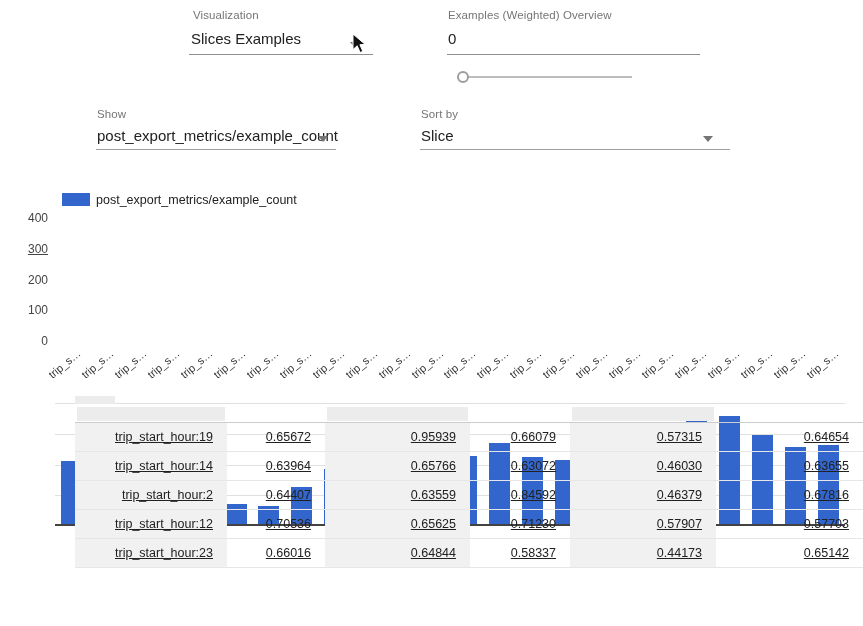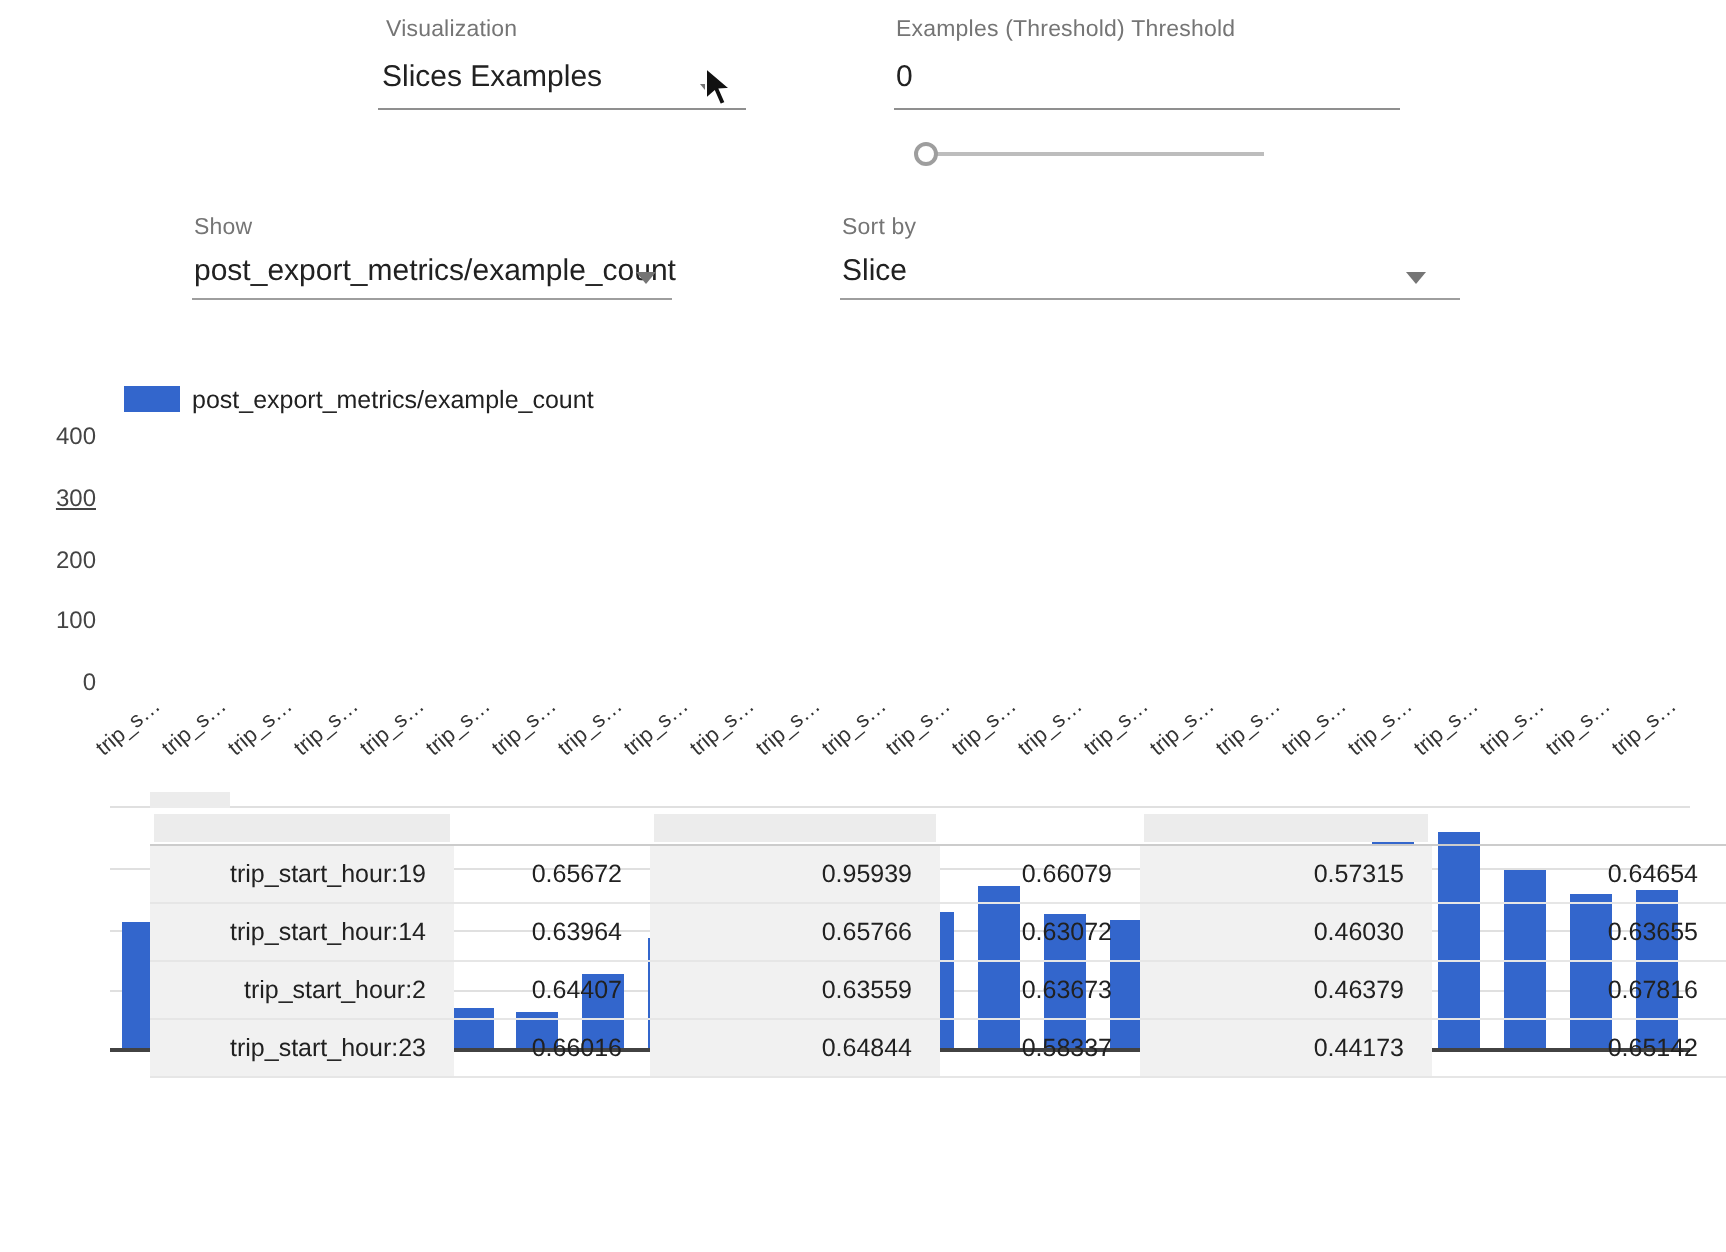--- a/index.html
+++ b/index.html
@@ -49,33 +49,33 @@
   .metrics-table th {
     height: 32px; font-size: 11.5px; font-weight: bold; color: #616161;
     text-align: center; vertical-align: middle; border-bottom: 1px solid #bdbdbd;
     background: #ffffff; overflow: hidden; white-space: nowrap;
   }
   .metrics-table td { font-size: 12.5px; color: #212121; text-align: right;
     padding-right: 14px; vertical-align: middle; overflow: hidden; white-space: nowrap; }
   .metrics-table tr.filter-row td { height: 18px; padding: 0; border-bottom: 1px solid #cccccc; }
   .filter-box { height: 14px; margin: 2px 2px 0 2px; }
   .metrics-table tr.filter-row td.stripe .filter-box { background: #ececec; }
-  .metrics-table tr.data-row td { height: 29px; border-bottom: 1px solid #e6e6e6; }
+  .metrics-table tr.data-row td { height: 29px; border-bottom: 1px solid #e6e6e6; text-decoration: underline; }
   .metrics-table tr.data-row td.stripe { background: #f1f1f1; }
   .corner-box { left: 75px; top: 396px; width: 40px; height: 8px; background: #ececec; }
 </style>
 </head>
 <body>
 
 <div class="abs ctl-label" style="left:193px; top:9px;">Visualization</div>
 <div class="abs ctl-value" style="left:191px; top:30px;">Slices Examples</div>
 <div class="abs underline" style="left:189px; top:54px; width:184px;"></div>
 <div class="abs dd-arrow" style="left:350px; top:42px;"></div>
 
-<div class="abs ctl-label" style="left:448px; top:9px;">Examples (Threshold) Threshold</div>
+<div class="abs ctl-label" style="left:448px; top:9px;">Examples (Weighted) Overview</div>
 <div class="abs ctl-value" style="left:448px; top:30px;">0</div>
 <div class="abs underline" style="left:447px; top:54px; width:253px;"></div>
 
 <div class="abs slider-track" style="left:463px; top:76px; width:169px;"></div>
 <div class="abs slider-handle" style="left:457px; top:71px;"></div>
 
 <svg class="abs" style="left:352px; top:33px;" width="16" height="22" viewBox="0 0 16 22">
   <path d="M1,1 L1,16.5 L5.2,12.8 L8.1,19.5 L10.8,18.3 L7.9,11.7 L13.2,11.4 Z" fill="#111111" stroke="#ffffff" stroke-width="1"></path>
 </svg>
 
@@ -203,23 +203,31 @@
         <td>0.63964</td>
         <td class="stripe">0.65766</td>
         <td>0.63072</td>
         <td class="stripe">0.46030</td>
         <td>0.63655</td>
       </tr>
       <tr class="data-row">
         <td class="stripe">trip_start_hour:2</td>
         <td>0.64407</td>
         <td class="stripe">0.63559</td>
-        <td>0.63673</td>
+        <td>0.84592</td>
         <td class="stripe">0.46379</td>
         <td>0.67816</td>
+      </tr>
+      <tr class="data-row">
+        <td class="stripe">trip_start_hour:12</td>
+        <td>0.70536</td>
+        <td class="stripe">0.65625</td>
+        <td>0.71230</td>
+        <td class="stripe">0.57907</td>
+        <td>0.57703</td>
       </tr>
       <tr class="data-row">
         <td class="stripe">trip_start_hour:23</td>
         <td>0.66016</td>
         <td class="stripe">0.64844</td>
         <td>0.58337</td>
         <td class="stripe">0.44173</td>
         <td>0.65142</td>
       </tr>
     </tbody>

